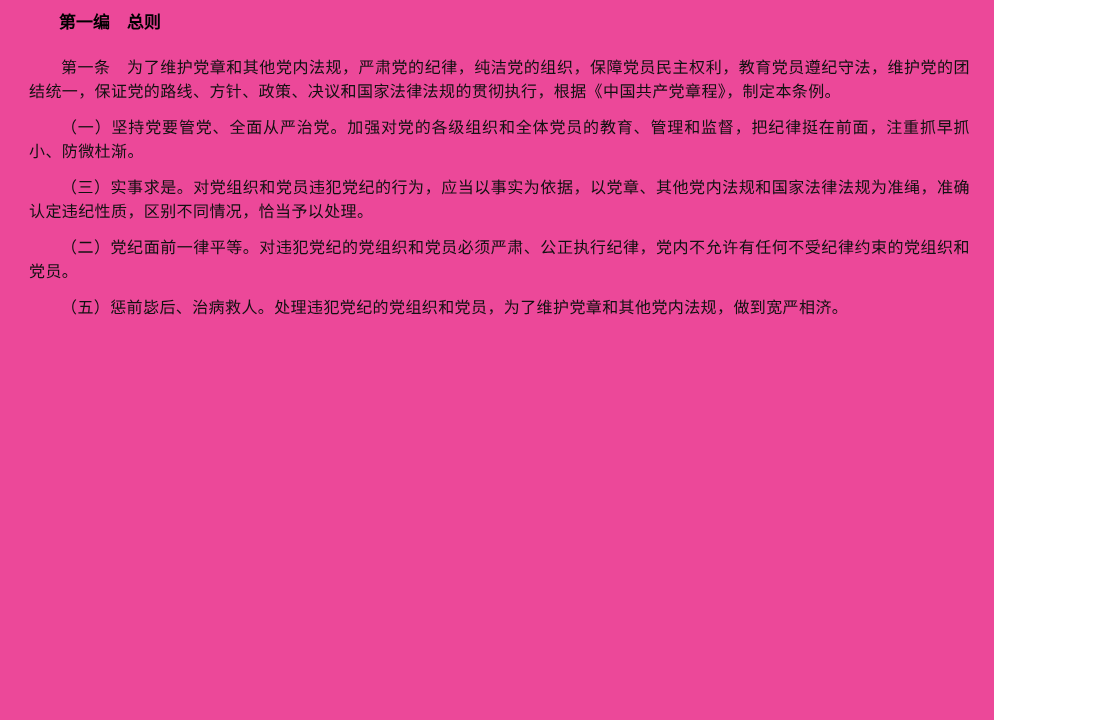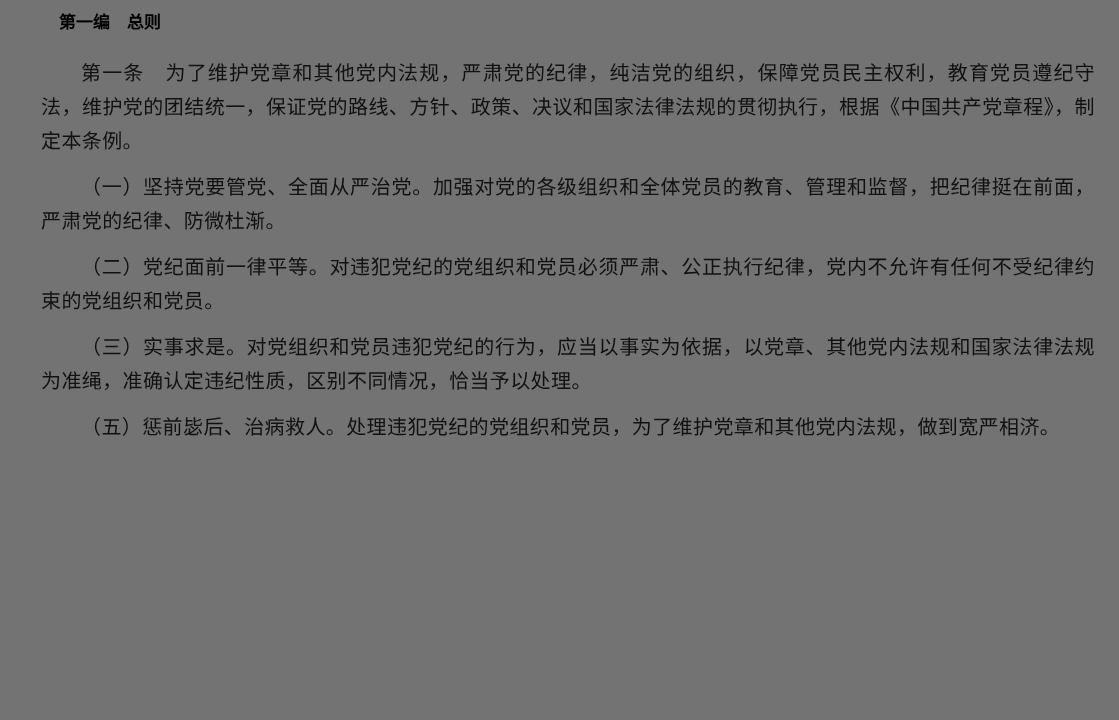--- a/index.html
+++ b/index.html
@@ -9,59 +9,59 @@
   }
   body {
     width: 1119px;
     height: 720px;
     overflow: hidden;
     font-family: "Liberation Serif", "DejaVu Serif", serif;
     color: #111111;
   }
   .page {
     box-sizing: border-box;
-    width: 1119px;
+    width: 994px;
     height: 720px;
     padding: 6px 24px 0 25px;
-    background: #737373;
+    background: #ec4899;
   }
   .part-heading, .chapter-heading {
     font-size: 17px;
     font-weight: bold;
     color: #000000;
     line-height: 34px;
     margin: 0 0 16px 0;
     text-indent: 2em;
     white-space: pre-wrap;
   }
   .article {
-    font-size: 20px;
-    line-height: 34px;
-    margin: 0 0 12px 16px;
+    font-size: 16px;
+    line-height: 24px;
+    margin: 0 0 12px 4px;
     text-indent: 2em;
     text-align: justify;
     letter-spacing: 0.4px;
     white-space: pre-wrap;
   }
 </style>
 </head>
 <body>
 
 <div class="page">
 
   <h1 class="part-heading">第一编　总则</h1>
 
 
   <p class="article">第一条　为了维护党章和其他党内法规，严肃党的纪律，纯洁党的组织，保障党员民主权利，教育党员遵纪守法，维护党的团结统一，保证党的路线、方针、政策、决议和国家法律法规的贯彻执行，根据《中国共产党章程》，制定本条例。</p>
 
 
 
 
-  <p class="article">（一）坚持党要管党、全面从严治党。加强对党的各级组织和全体党员的教育、管理和监督，把纪律挺在前面，严肃党的纪律、防微杜渐。</p>
+  <p class="article">（一）坚持党要管党、全面从严治党。加强对党的各级组织和全体党员的教育、管理和监督，把纪律挺在前面，注重抓早抓小、防微杜渐。</p>
+
+  <p class="article">（三）实事求是。对党组织和党员违犯党纪的行为，应当以事实为依据，以党章、其他党内法规和国家法律法规为准绳，准确认定违纪性质，区别不同情况，恰当予以处理。</p>
 
   <p class="article">（二）党纪面前一律平等。对违犯党纪的党组织和党员必须严肃、公正执行纪律，党内不允许有任何不受纪律约束的党组织和党员。</p>
-
-  <p class="article">（三）实事求是。对党组织和党员违犯党纪的行为，应当以事实为依据，以党章、其他党内法规和国家法律法规为准绳，准确认定违纪性质，区别不同情况，恰当予以处理。</p>
 
 
   <p class="article">（五）惩前毖后、治病救人。处理违犯党纪的党组织和党员，为了维护党章和其他党内法规，做到宽严相济。</p>
 
 </div>
 
 </body></html>

